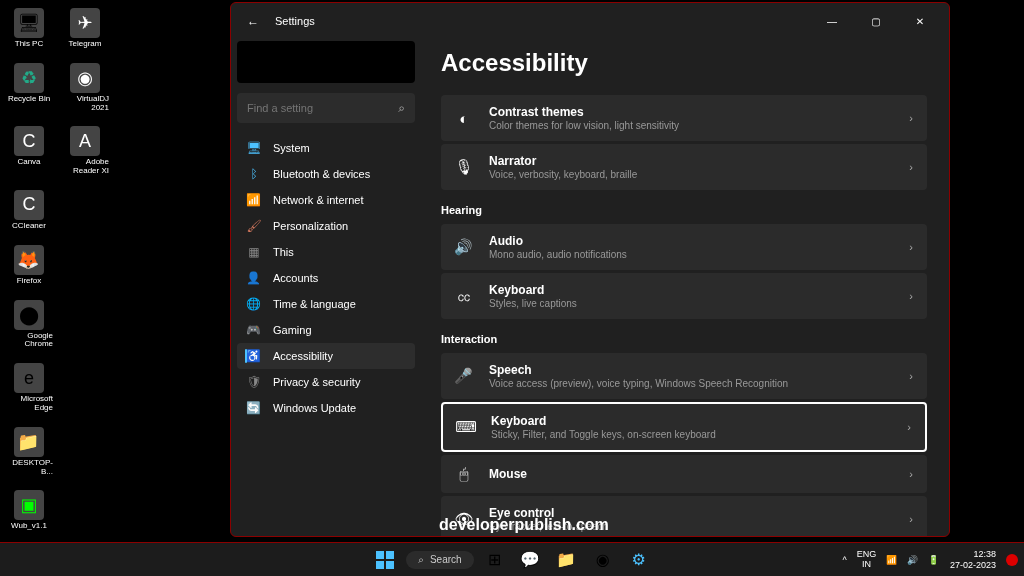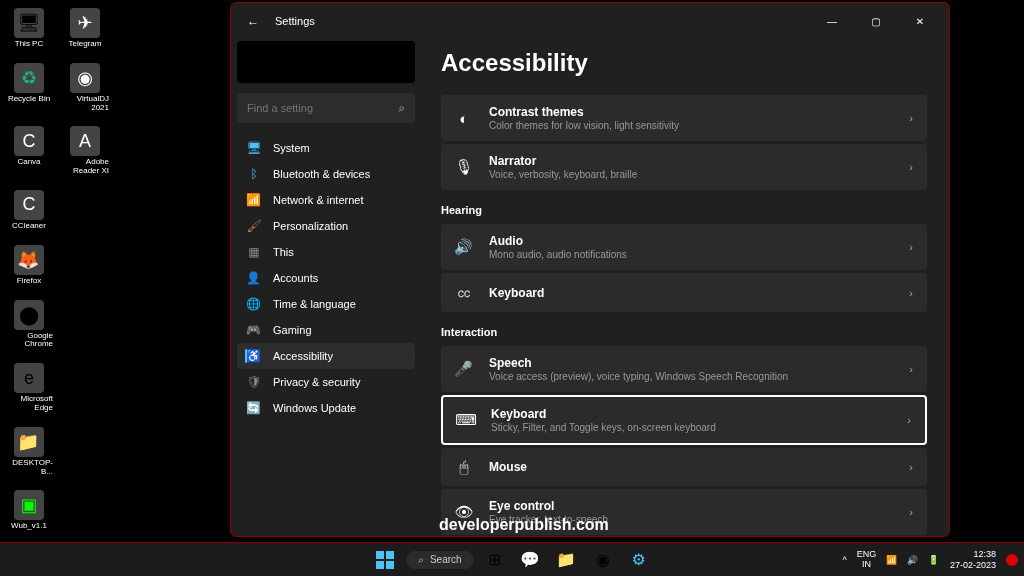--- a/index.html
+++ b/index.html
@@ -233,20 +233,21 @@
             <div class="setting-text">
               <div class="setting-title">Audio</div>
               <div class="setting-desc">Mono audio, audio notifications</div>
             </div>
             <div class="chevron">›</div>
           </div>
           <div class="setting-item">
             <div class="setting-icon">㏄</div>
             <div class="setting-text">
               <div class="setting-title">Keyboard</div>
+              <div class="setting-desc">Styles, live captions</div>
             </div>
             <div class="chevron">›</div>
           </div>
           <div class="section-label">Interaction</div>
           <div class="setting-item">
             <div class="setting-icon">🎤</div>
             <div class="setting-text">
               <div class="setting-title">Speech</div>
               <div class="setting-desc">Voice access (preview), voice typing, Windows Speech Recognition</div>
             </div>

